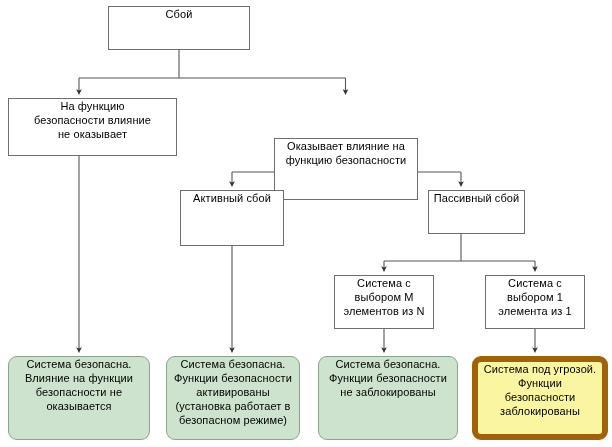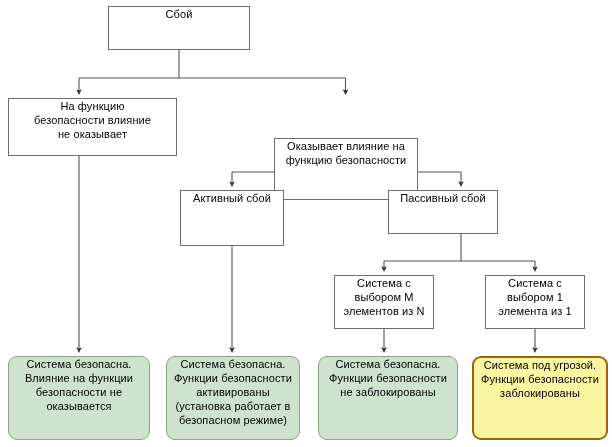--- a/index.html
+++ b/index.html
@@ -39,21 +39,21 @@
     background: #ffffff;
     border: 1px solid #6e6e6e;
   }
   .node-green {
     background: #cde3cd;
     border: 1px solid #8aa38a;
     border-radius: 9px;
   }
   .node-yellow {
     background: #faf5a0;
-    border: 2px solid #a16207;
+    border: 6px solid #a16207;
     border-radius: 9px;
   }
   .node-label {
     display: block;
     padding: 0 4px;
   }
 </style>
 </head>
 <body>
 
@@ -102,21 +102,21 @@
 
   <div class="node-box node-plain" style="left:274px;top:98px;width:144px;height:62px;margin-top:40px;">
     <span class="node-label">Оказывает влияние на
 функцию безопасности</span>
   </div>
 
   <div class="node-box node-plain" style="left:180px;top:190px;width:104px;height:56px;">
     <span class="node-label">Активный сбой</span>
   </div>
 
-  <div class="node-box node-plain" style="left:388px;top:190px;width:110px;height:44px;">
+  <div class="node-box node-plain" style="left:428px;top:190px;width:97px;height:44px;">
     <span class="node-label">Пассивный сбой</span>
   </div>
 
   <div class="node-box node-plain" style="left:334px;top:275px;width:100px;height:54px;">
     <span class="node-label">Система с
 выбором M
 элементов из N</span>
   </div>
 
   <div class="node-box node-plain" style="left:485px;top:275px;width:100px;height:54px;">

